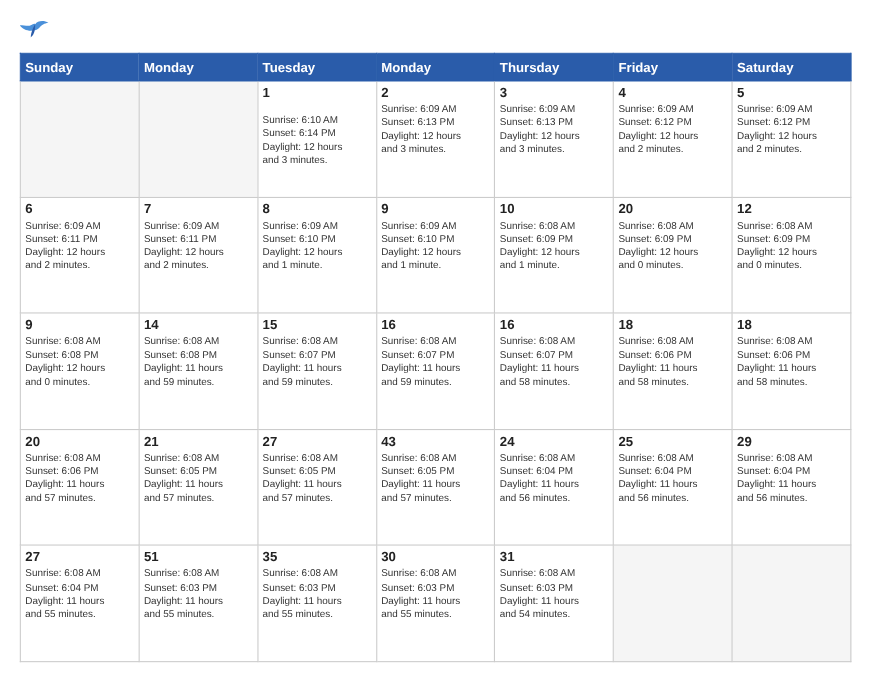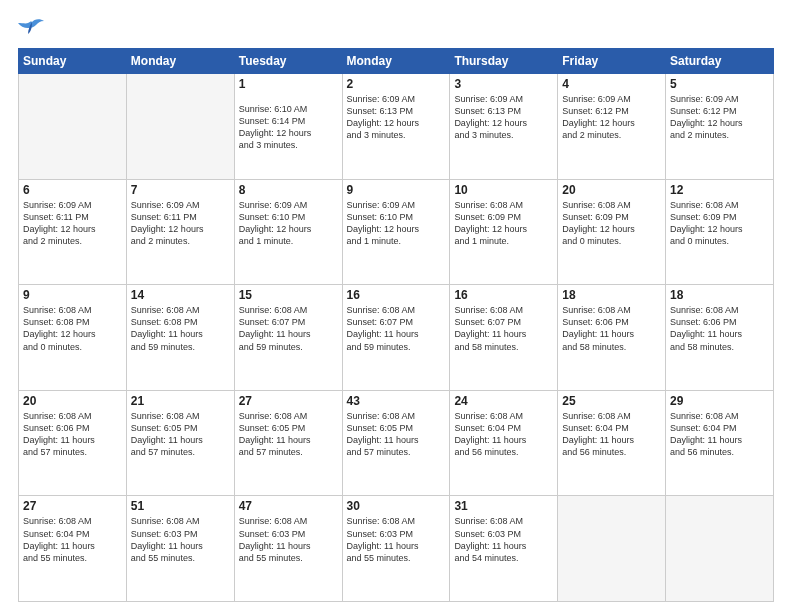--- a/index.html
+++ b/index.html
@@ -333,21 +333,21 @@
 and 55 minutes.</div>
           </td>
           <td>
             <span class="day-number">51</span>
             <div class="cell-text" style="white-space: pre-line;">Sunrise: 6:08 AM
 Sunset: 6:03 PM
 Daylight: 11 hours
 and 55 minutes.</div>
           </td>
           <td>
-            <span class="day-number">47</span>
+            <span class="day-number">35</span>
             <div class="cell-text" style="white-space: pre-line;">Sunrise: 6:08 AM
 Sunset: 6:03 PM
 Daylight: 11 hours
 and 55 minutes.</div>
           </td>
           <td>
             <span class="day-number">30</span>
             <div class="cell-text" style="white-space: pre-line;">Sunrise: 6:08 AM
 Sunset: 6:03 PM
 Daylight: 11 hours

